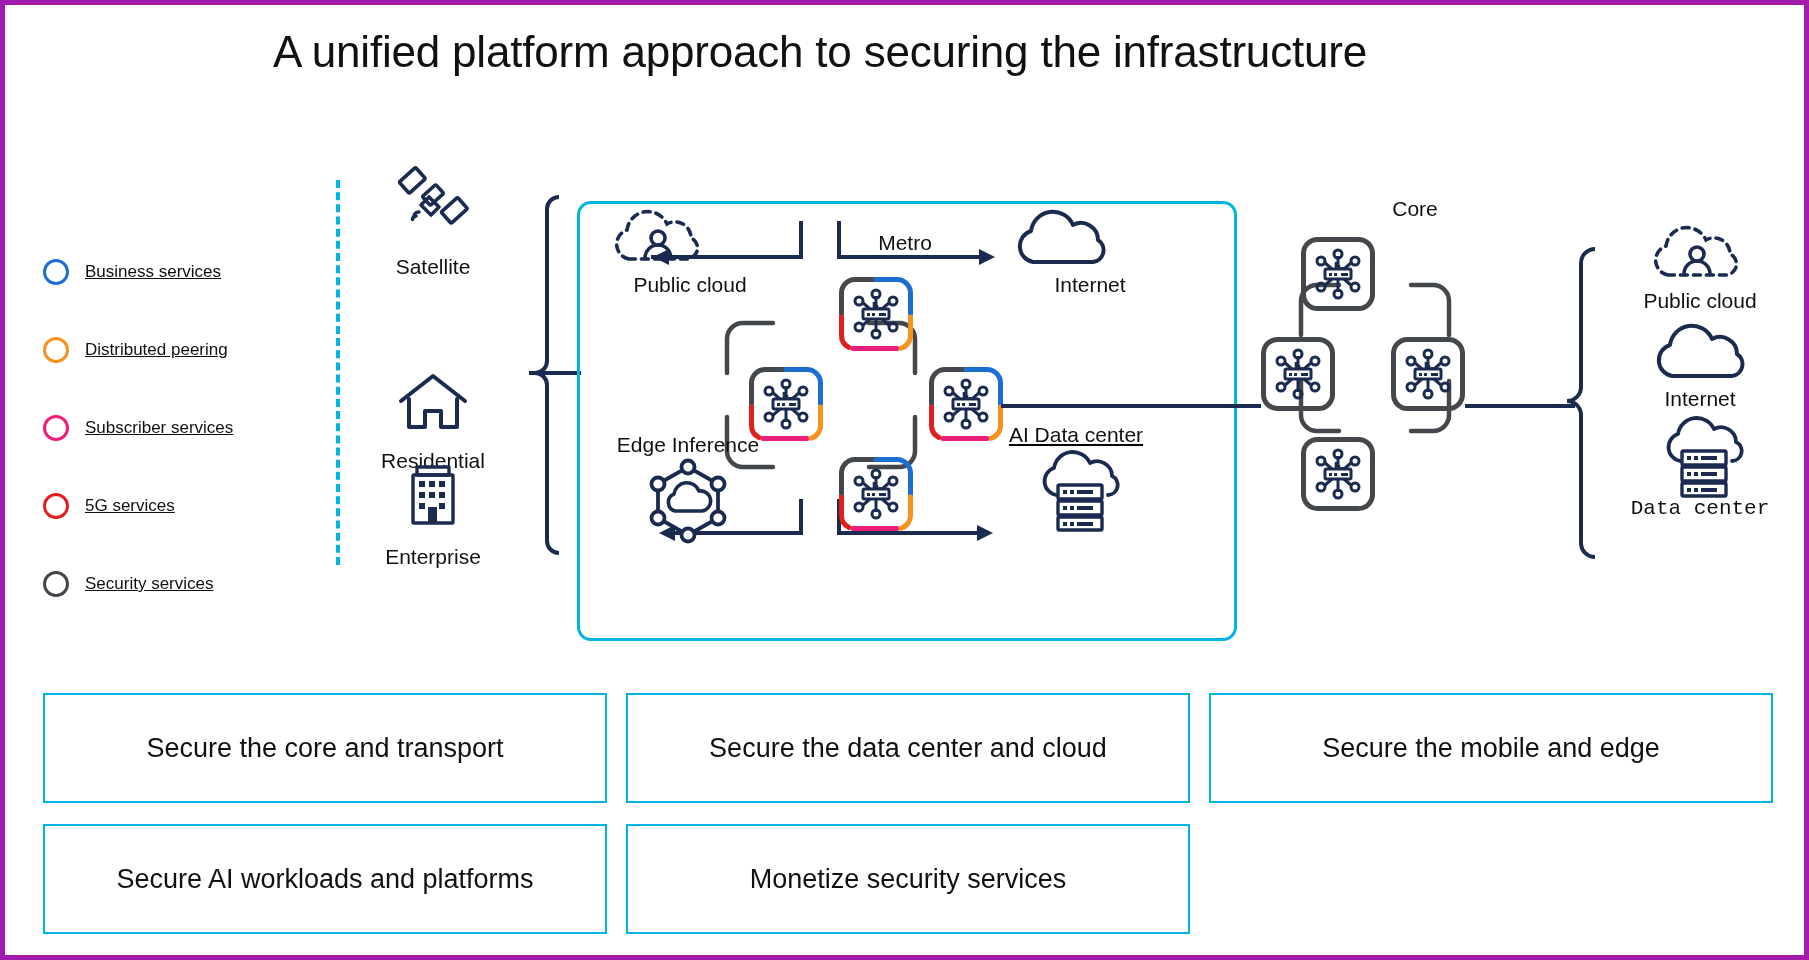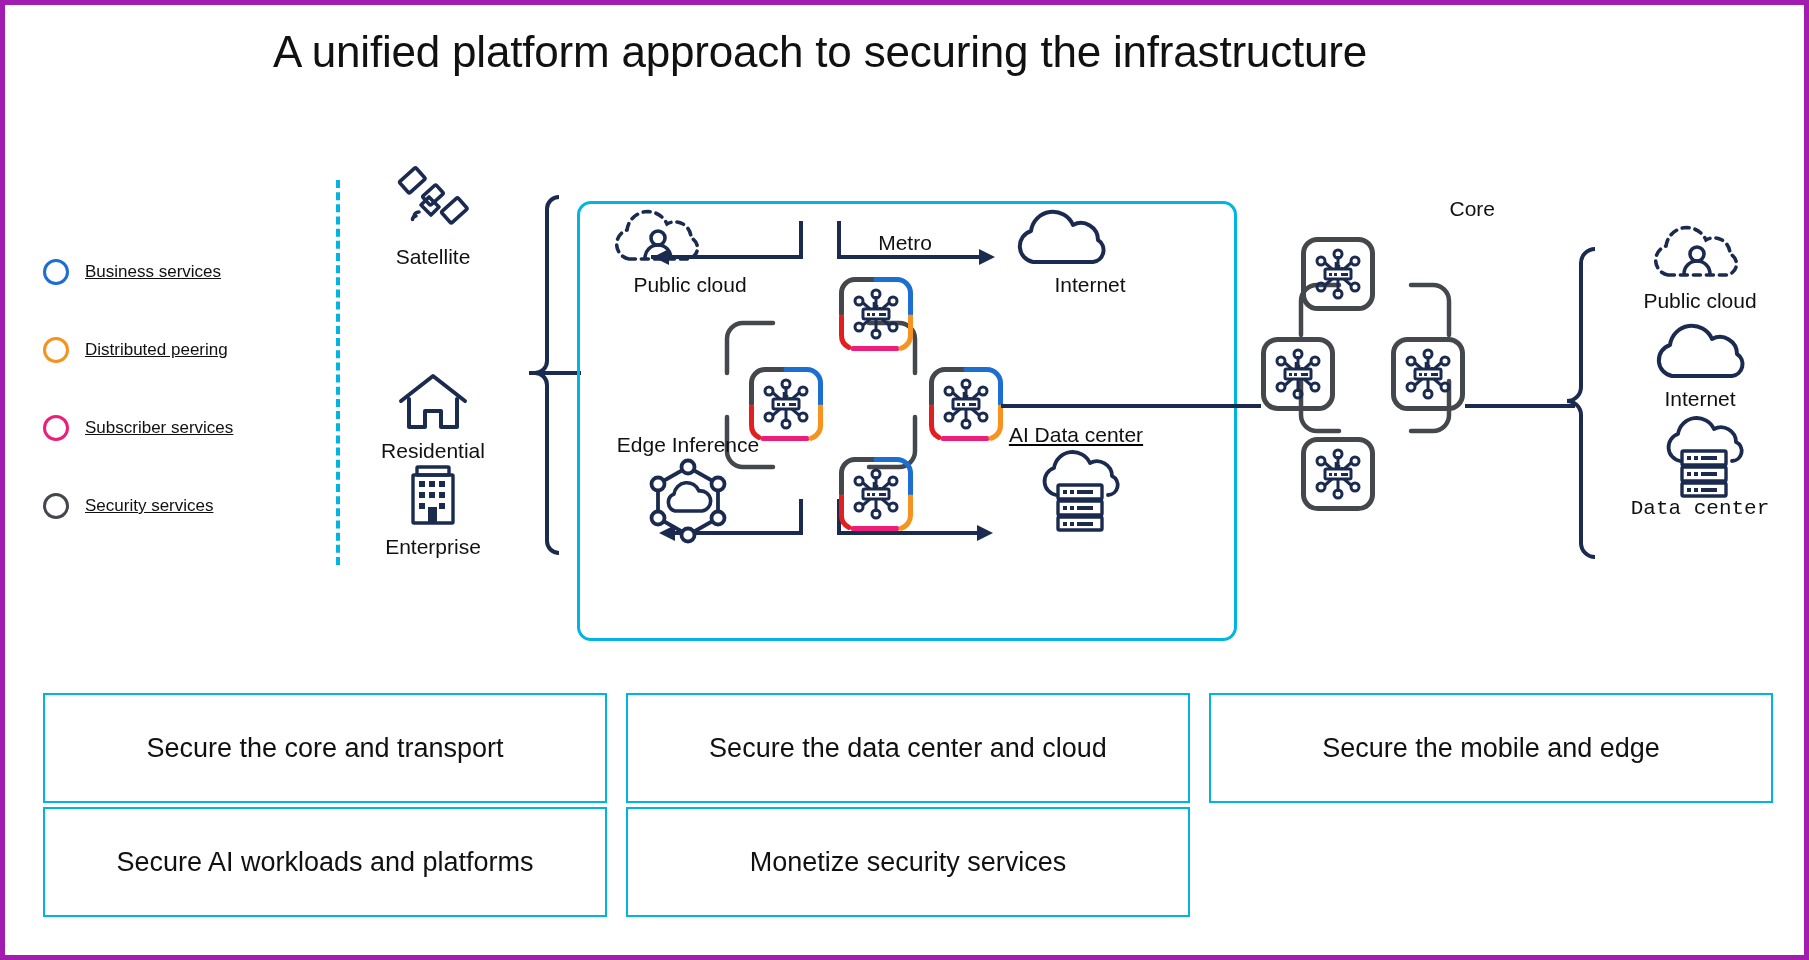--- a/index.html
+++ b/index.html
@@ -23,21 +23,21 @@
   .leg-row{display:flex;align-items:center;height:78px;}
   .leg-dot{width:26px;height:26px;border-radius:50%;border:3.5px solid #000;box-sizing:border-box;flex:none;}
   .leg-label{margin-left:16px;font-size:17px;color:#111;white-space:nowrap;text-decoration:underline;}
   
   #divider{
     position:absolute;left:331px;top:175px;width:0;height:385px;
     border-left:4px dashed #00B5E2;
   }
   
   .acc{position:absolute;width:160px;text-align:center;}
-  .acc .cap{font-size:21px;color:#111;margin-top:6px;}
+  .acc .cap{font-size:21px;color:#111;margin-top:16px;}
   .acc .gly{display:block;margin:0 auto;}
   
   .bracket{position:absolute;}
   
   #metro-panel{
     position:absolute;left:572px;top:196px;width:660px;height:440px;
     border:3px solid #00B5E2;border-radius:14px;box-sizing:border-box;
   }
   .zone-label{position:absolute;font-size:21px;color:#111;text-align:center;}
   
@@ -47,21 +47,21 @@
   .nodeicon{position:absolute;left:50%;top:50%;transform:translate(-50%,-50%);}
   
   .sideicon{position:absolute;text-align:center;width:170px;}
   .sideicon .cap{font-size:21px;color:#111;}
   
   .rcol{position:absolute;width:170px;text-align:center;}
   .rcol .cap{font-size:21px;color:#111;margin-top:0px;}
   
   #bottom{
     position:absolute;left:38px;top:688px;width:1732px;
-    display:flex;flex-wrap:wrap;gap:4px 19px;
+    display:flex;flex-wrap:wrap;gap:21px 19px;
   }
   .pill{
     width:564px;height:110px;
     border:2.5px solid #00B5E2;box-sizing:border-box;
     display:flex;align-items:center;justify-content:center;
     text-align:center;font-size:27px;color:#111;line-height:1.22;
     padding:4px 18px;
   }
   svg{display:block;overflow:visible;}
 </style>
@@ -77,20 +77,24 @@
       <span class="leg-dot" style="border-color:#1C6FD0"></span>
       <span class="leg-label">Business services</span>
     </div>
     <div class="leg-row">
       <span class="leg-dot" style="border-color:#F6921E"></span>
       <span class="leg-label">Distributed peering</span>
     </div>
     <div class="leg-row">
       <span class="leg-dot" style="border-color:#EC1E79"></span>
       <span class="leg-label">Subscriber services</span>
+    </div>
+    <div class="leg-row">
+      <span class="leg-dot" style="border-color:#E02020"></span>
+      <span class="leg-label">5G services</span>
     </div>
     <div class="leg-row">
       <span class="leg-dot" style="border-color:#44484C"></span>
       <span class="leg-label">Security services</span>
     </div>
   </div>
 
   <div id="divider"></div>
 
   <div class="acc" style="left:348px;top:158px;">
@@ -346,21 +350,21 @@
           <rect x="22" y="25" width="3" height="3"></rect>
         <rect x="29" y="25" width="7" height="3"></rect>
       </g>
     </svg>
   </div>
 
   <svg class="abs" style="left:996px;top:394px;" width="260" height="14">
     <path d="M0 7 H260" fill="none" stroke="#1B2B50" stroke-width="4"></path>
   </svg>
 
-  <div class="zone-label" style="left:1330px;top:192px;width:160px;text-align:right;">Core</div>
+  <div class="zone-label" style="left:1330px;top:192px;width:160px;">Core</div>
 
   <svg class="abs" style="left:1248px;top:232px;" width="220" height="272">
     <g fill="none" stroke="#44484C" stroke-width="4.5" stroke-linecap="round">
       <path d="M86 48 h-22 a16 16 0 0 0 -16 16 v34"></path>
       <path d="M158 48 h22 a16 16 0 0 1 16 16 v34"></path>
       <path d="M48 144 v34 a16 16 0 0 0 16 16 h22"></path>
       <path d="M196 144 v34 a16 16 0 0 1 -16 16 h-22"></path>
     </g>
   </svg>
 

